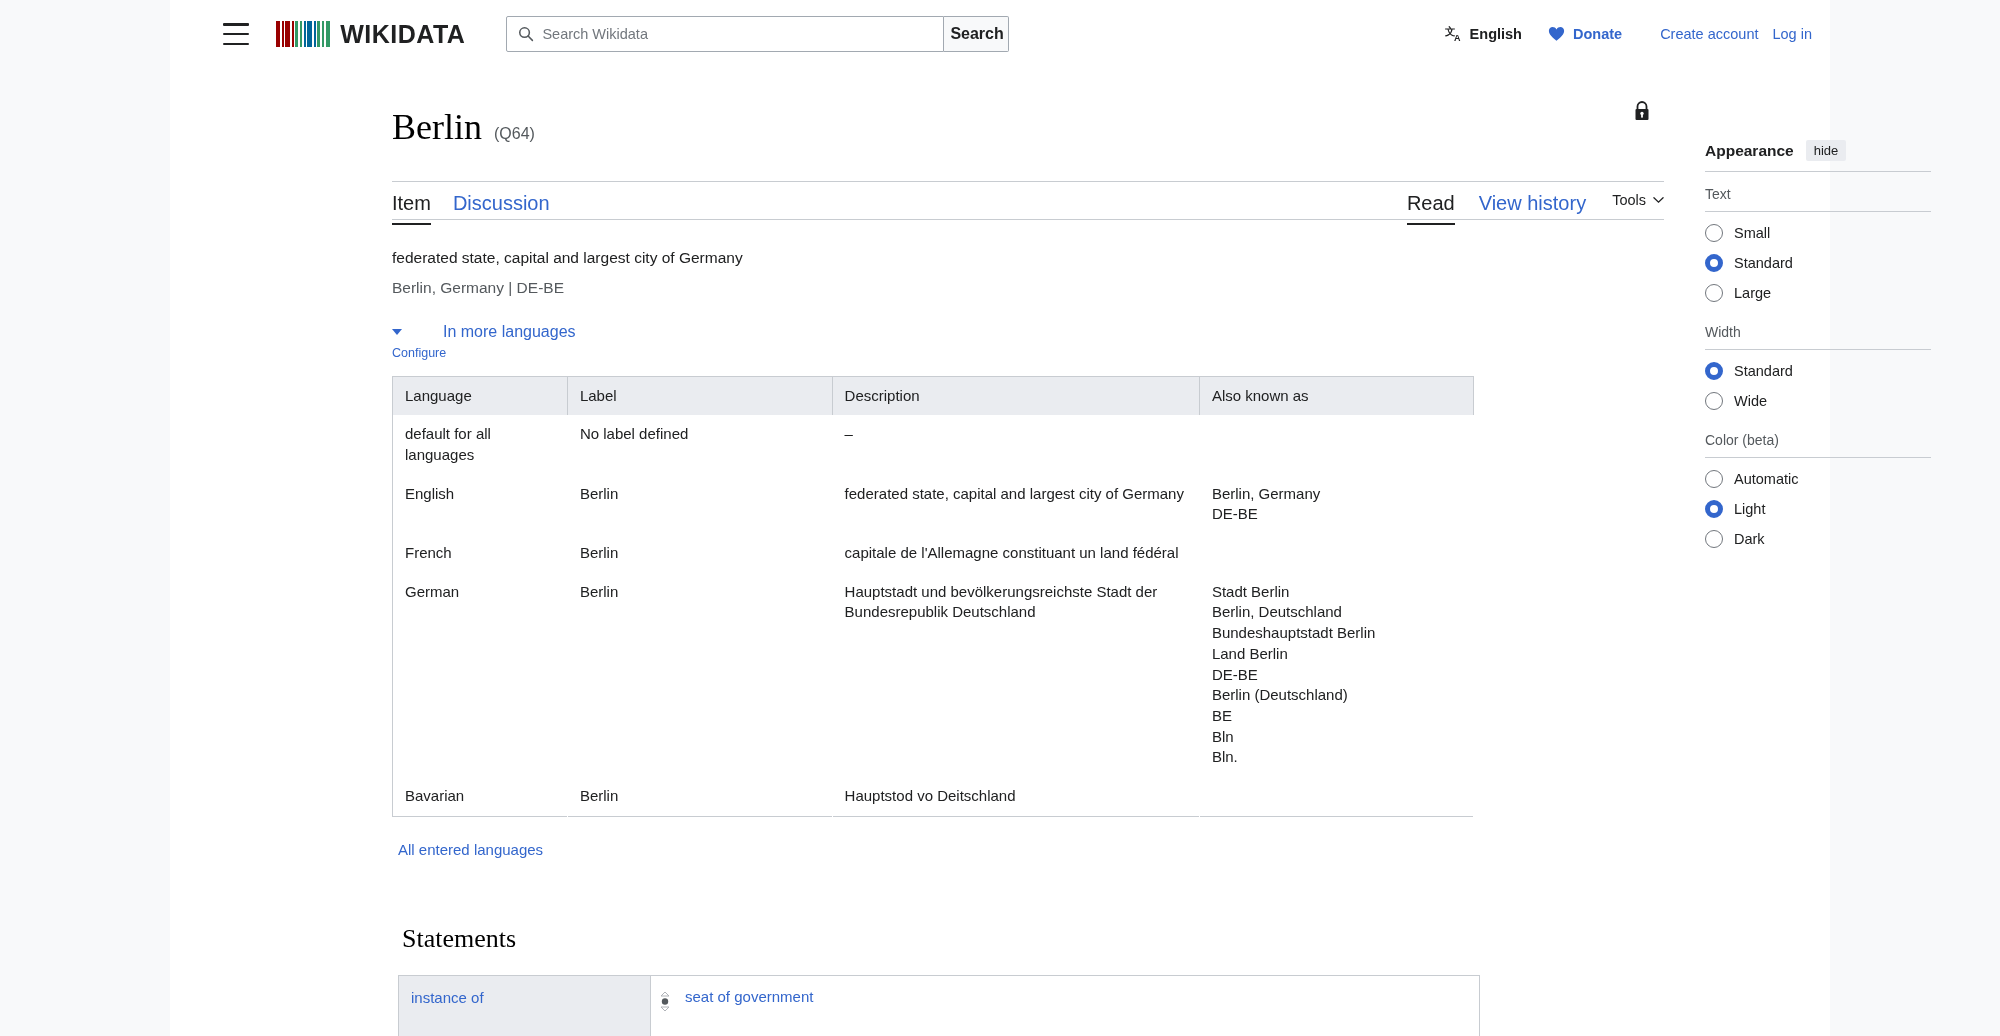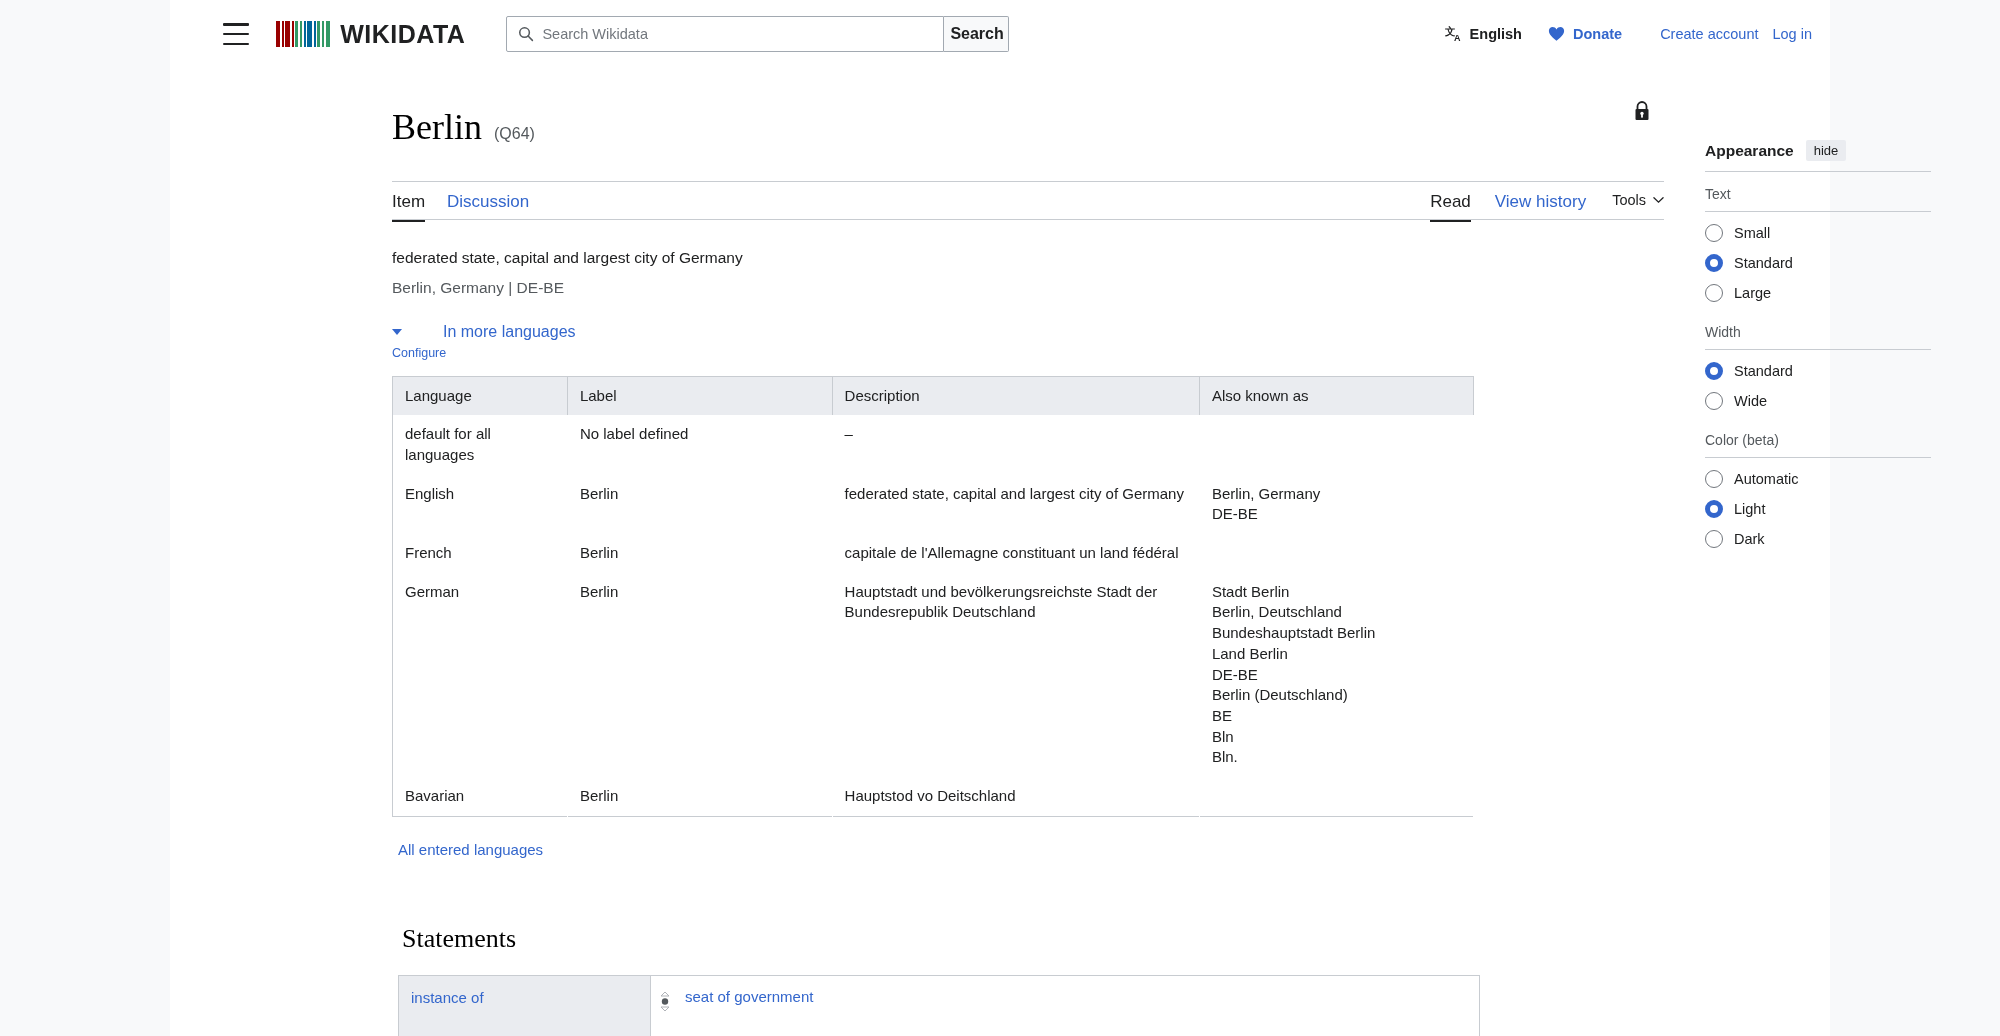--- a/index.html
+++ b/index.html
@@ -161,21 +161,21 @@
   }
   .tabs-row {
     position: relative;
     width: 1272px;
     height: 34px;
     display: flex; align-items: flex-start;
     border-bottom: 1px solid #c8ccd1;
     margin-top: 4px;
   }
   .tab {
-    font-size: 17px;
+    font-size: 20px;
     padding: 6px 0 8px 0;
     margin-right: 22px;
     cursor: pointer;
     color: #3366cc;
     position: relative;
   }
   .tab.active {
     color: #202122;
     border-bottom: 2px solid #202122;
   }

